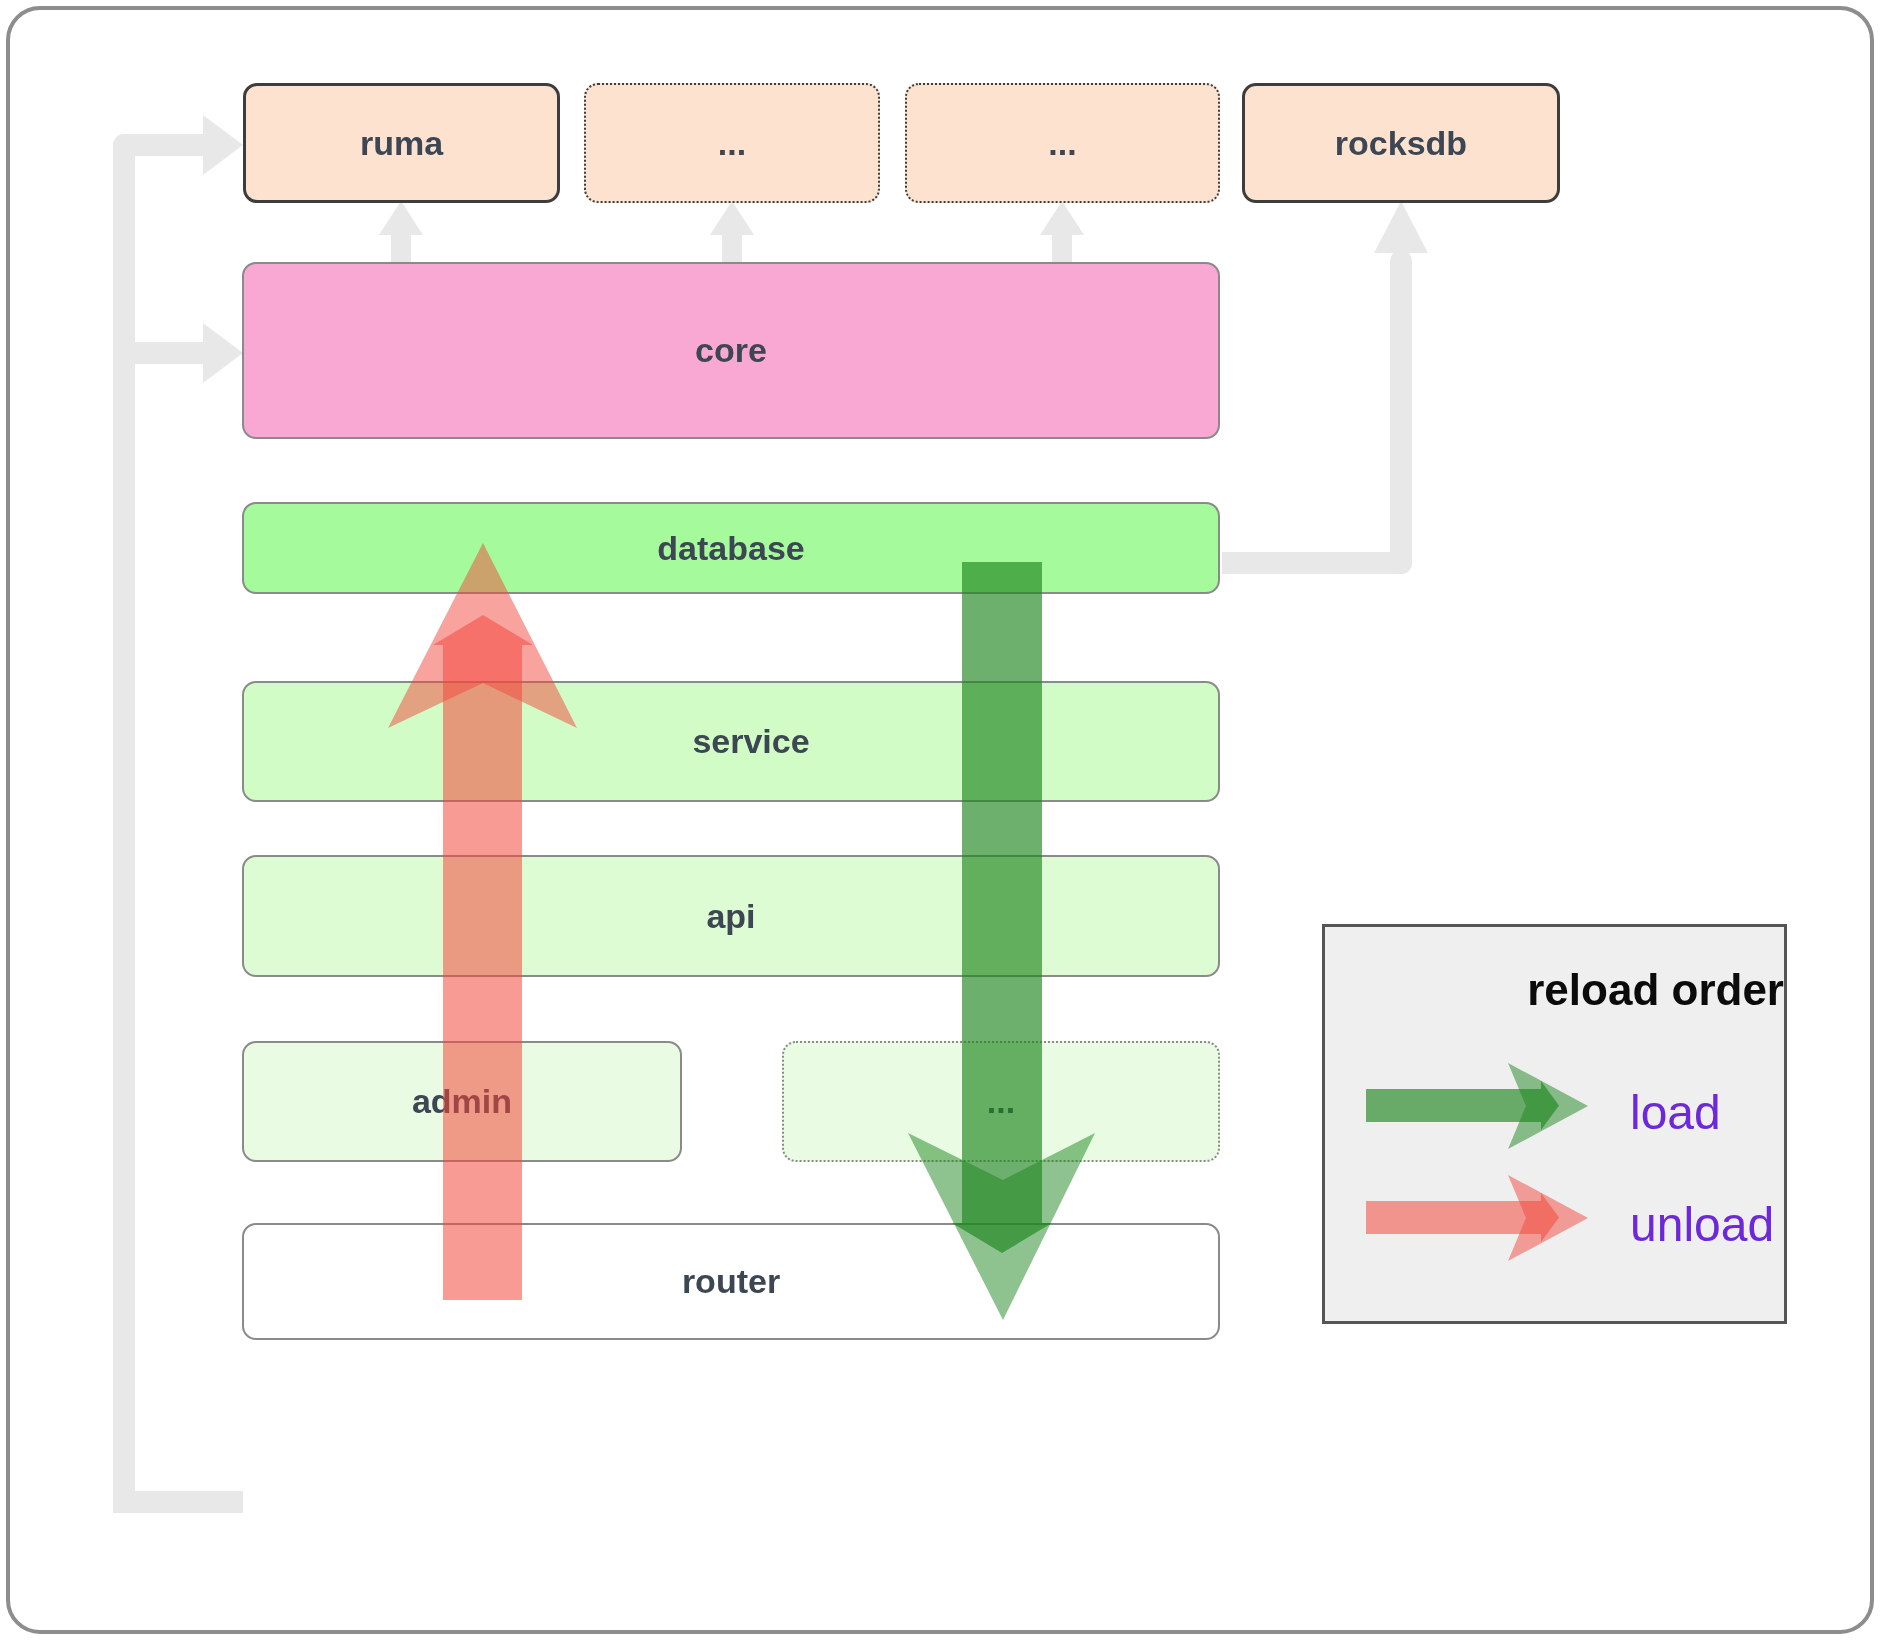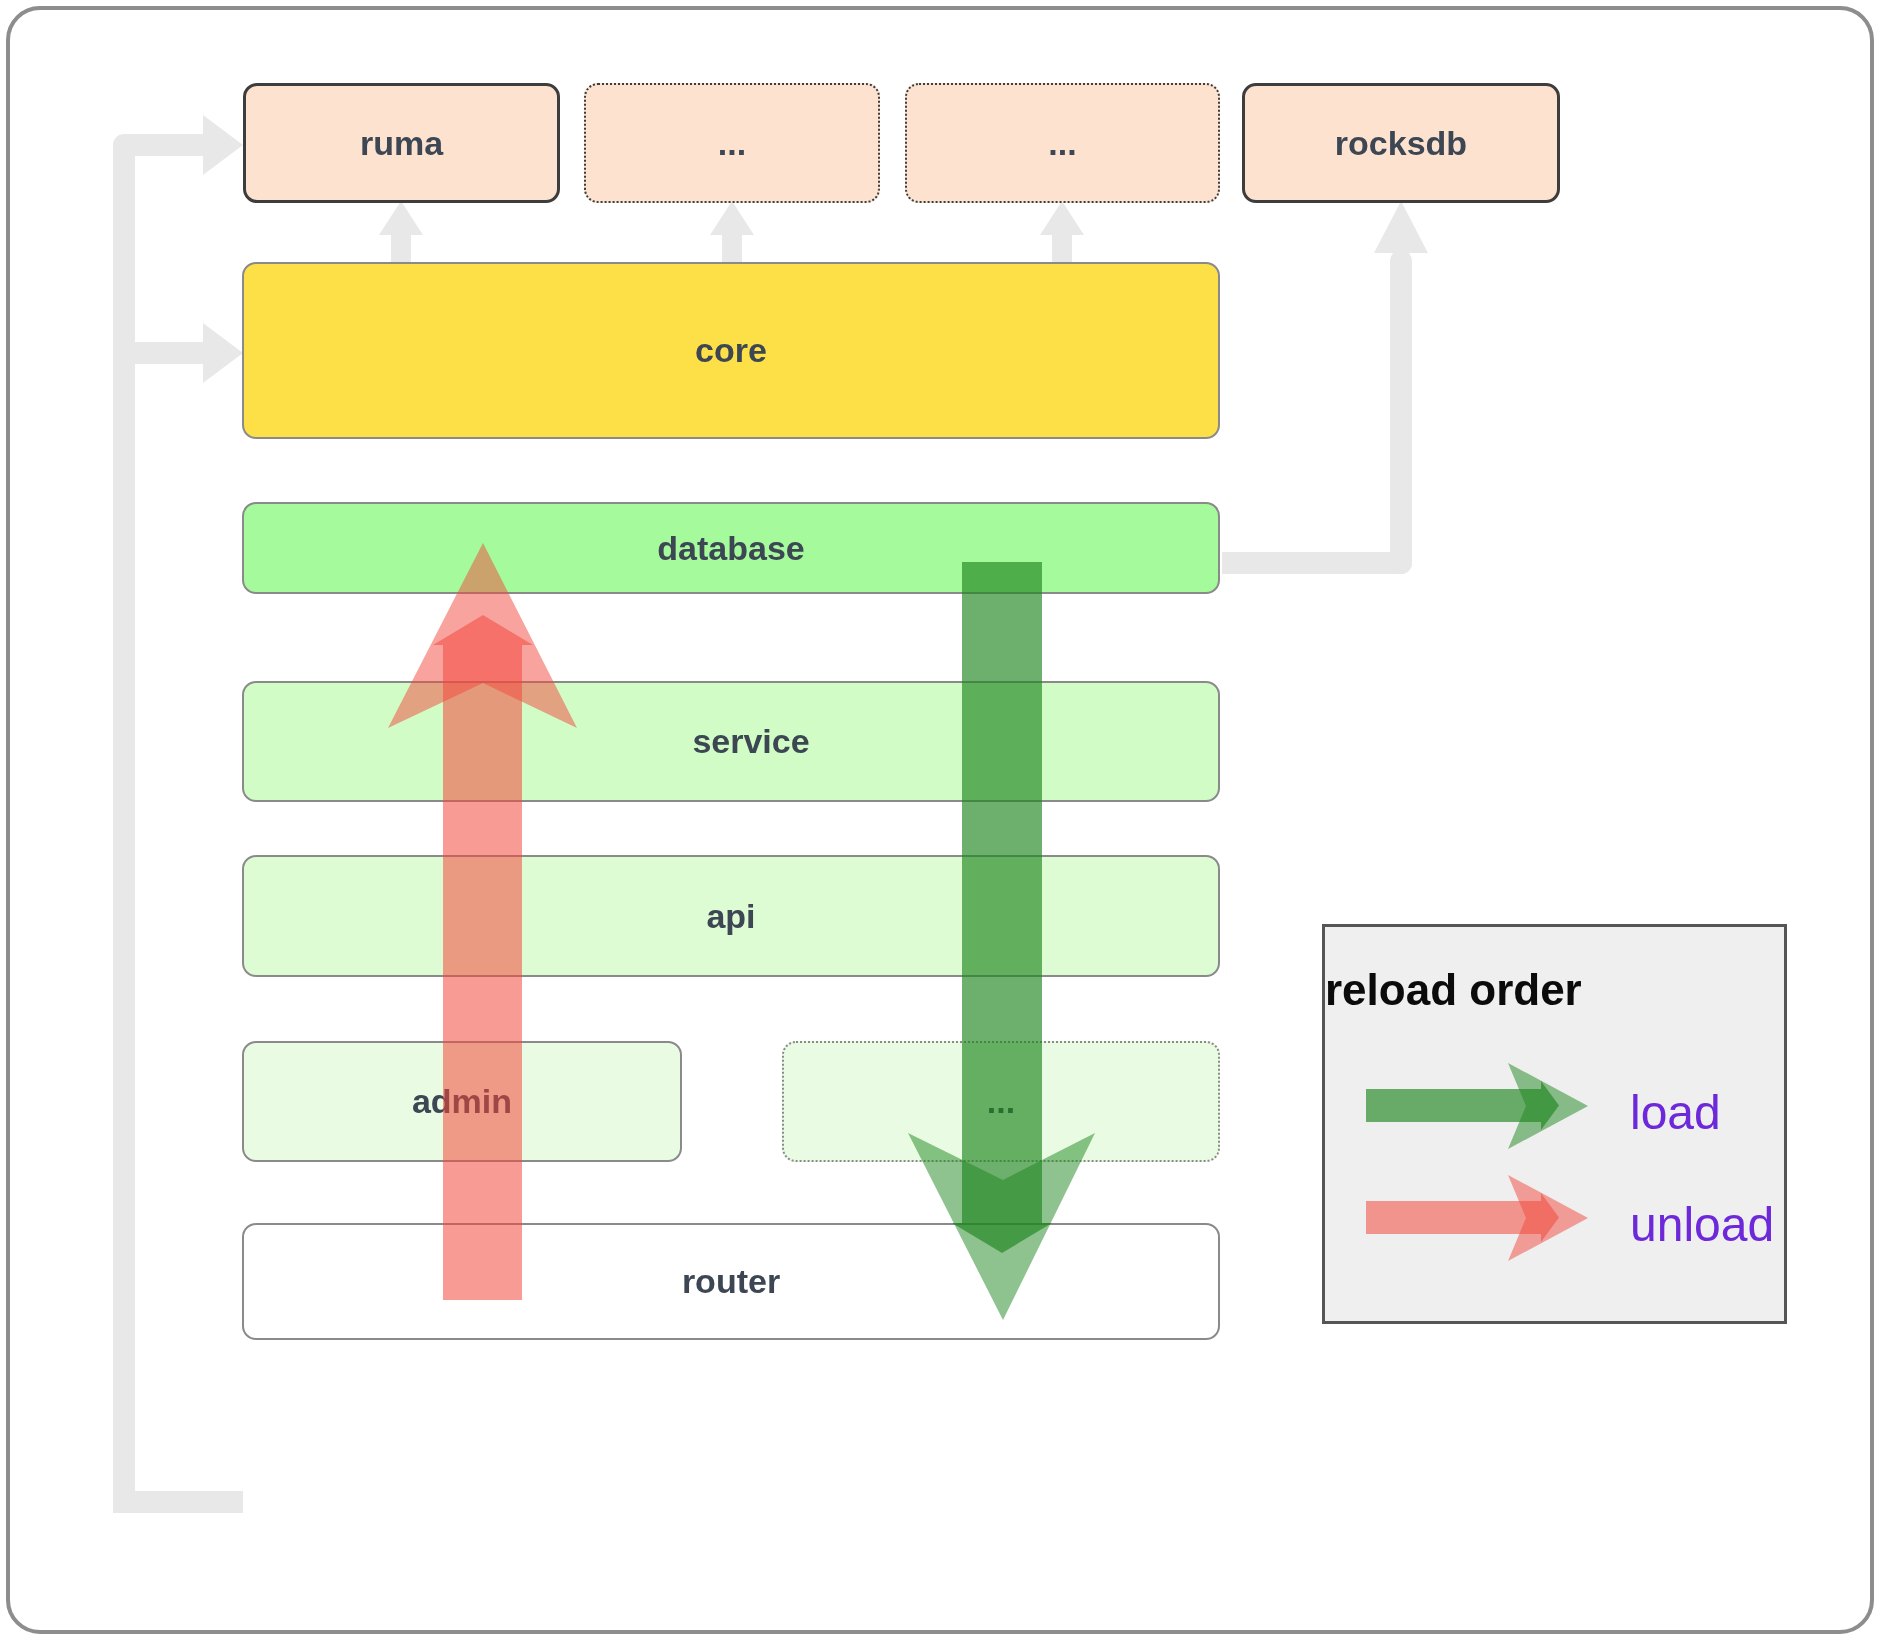--- a/index.html
+++ b/index.html
@@ -37,21 +37,21 @@
        display:flex; align-items:center; justify-content:center;
        font-size:34px; font-weight:600; color:#3d4653;}
   .crate{background:#fde3cf; border:3px solid #3d3d3d;}
   .crate-dotted{background:#fde3cf; border:2px dotted #3d3d3d;}
 
   .b-ruma{left:243px; top:83px; width:317px; height:120px;}
   .b-dots1{left:584px; top:83px; width:296px; height:120px; font-weight:700;}
   .b-dots2{left:905px; top:83px; width:315px; height:120px; font-weight:700;}
   .b-rocksdb{left:1242px; top:83px; width:318px; height:120px;}
 
-  .b-core{left:242px; top:262px; width:978px; height:177px; background:#fde047; border:2.5px solid #8a8a8a;}
+  .b-core{left:242px; top:262px; width:978px; height:177px; background:#f9a8d4; border:2.5px solid #8a8a8a;}
   .b-database{left:242px; top:502px; width:978px; height:92px; background:#a5fa9b; border:2.5px solid #8a8a8a;}
   .b-service{left:242px; top:681px; width:978px; height:121px; background:#d2fcc6; border:2.5px solid #8a8a8a;padding-left:40px;}
   .b-api{left:242px; top:855px; width:978px; height:122px; background:#defcd4; border:2.5px solid #8a8a8a;}
   .b-admin{left:242px; top:1041px; width:440px; height:121px; background:#e9fce3; border:2.5px solid #8a8a8a;}
   .b-admindots{left:782px; top:1041px; width:438px; height:121px; background:#e9fce3; border:2px dotted #8a8a8a; font-weight:700;}
   .b-router{left:242px; top:1223px; width:978px; height:117px; background:#ffffff; border:2.5px solid #8a8a8a;}
   .b-conduwuit{left:241px; top:1441px; width:978px; height:121px; background:#0a4f9c; border:3px solid #0a0a0a;
                color:#ffffff; font-weight:700;}
 
   
@@ -61,21 +61,21 @@
   .red-dart{left:388px; top:543px; width:189px; height:185px; background:rgba(242,72,61,0.50);
             clip-path:polygon(95px 0,189px 185px,95px 140px,0 185px);}
   .green-shaft{left:952px; top:562px; width:100px; height:691px; background:rgba(30,133,30,0.65);
                clip-path:polygon(10px 0,90px 0,90px 661px,100px 661px,50px 691px,0 661px,10px 661px);}
   .green-dart{left:908px; top:1133px; width:187px; height:187px; background:rgba(30,133,30,0.50);
               clip-path:polygon(0 0,95px 47px,187px 0,95px 187px);}
 
   
   .legend{position:absolute; left:1322px; top:924px; width:465px; height:400px; box-sizing:border-box;
           background:#efefef; border:3px solid #555555; z-index:3;}
-  .legend-title{position:absolute; left:0; top:38px; width:100%; text-align:left;
+  .legend-title{position:absolute; left:0; top:38px; width:100%; text-align:right;
                 font-size:44px; font-weight:600; color:#0b0b0b;}
   .lg-arrow{position:absolute;}
   .lg-green-shaft{left:41px; top:154px; width:193px; height:49px; background:rgba(30,133,30,0.65);
                   clip-path:polygon(0 8px,175px 8px,175px 0,193px 24.5px,175px 49px,175px 41px,0 41px);}
   .lg-green-dart{left:183px; top:136px; width:80px; height:86px; background:rgba(30,133,30,0.50);
                  clip-path:polygon(0 0,18px 43px,0 86px,80px 43px);}
   .lg-red-shaft{left:41px; top:266px; width:193px; height:49px; background:rgba(242,72,61,0.55);
                 clip-path:polygon(0 8px,175px 8px,175px 0,193px 24.5px,175px 49px,175px 41px,0 41px);}
   .lg-red-dart{left:183px; top:248px; width:80px; height:86px; background:rgba(242,72,61,0.50);
                clip-path:polygon(0 0,18px 43px,0 86px,80px 43px);}

